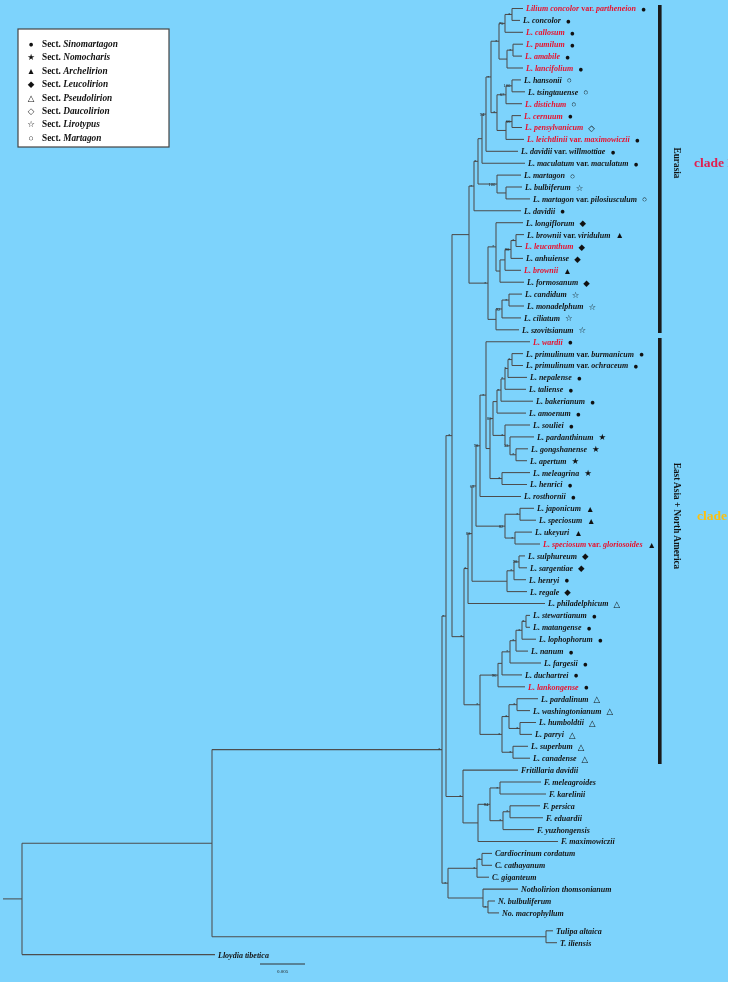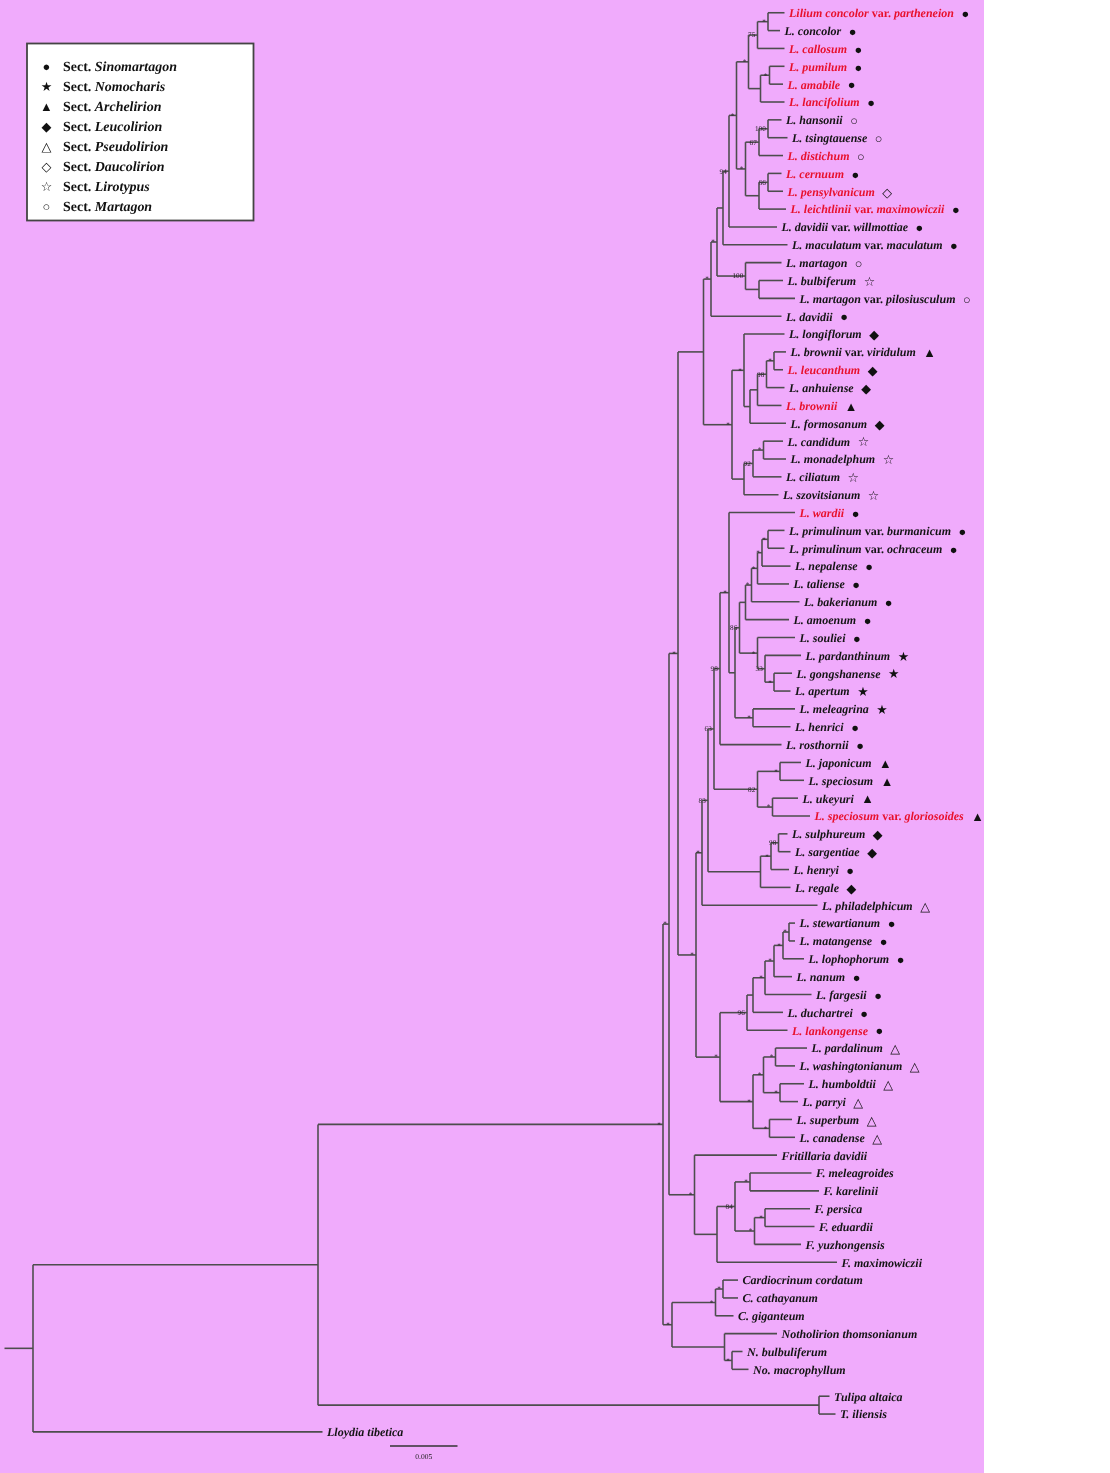--- a/index.html
+++ b/index.html
@@ -1,16 +1,16 @@
 <!DOCTYPE html>
 <html><head>
 <meta charset="utf-8">
 <style>
   html,body{margin:0;padding:0;background:#ffffff;}
-  #fig{position:relative;width:656px;height:982px;background:#f0abfc;overflow:hidden;text-decoration:underline;}
+  #fig{position:relative;width:728px;height:982px;background:#7dd3fc;overflow:hidden;text-decoration:underline;}
   svg{position:absolute;left:0;top:0;}
   text{user-select:none;}
 </style>
 </head>
 <body>
 
 <div id="fig">
     <svg width="740" height="982" viewBox="0 0 740 982">
       <line x1="512" y1="8.5" x2="523" y2="8.5" stroke="#4d4d4d" stroke-width="1.05"></line>
       <text x="526" y="11.4" font-family="&quot;Liberation Serif&quot;,&quot;DejaVu Serif&quot;,serif" font-size="8px" font-weight="bold" font-style="italic" fill="#e8112d"><tspan>Lilium concolor</tspan><tspan font-style="normal"> var. </tspan><tspan>partheneion</tspan><tspan font-style="normal" font-weight="normal" font-size="8.5px" fill="#111" dx="5" dy="0.6">●</tspan></text>

